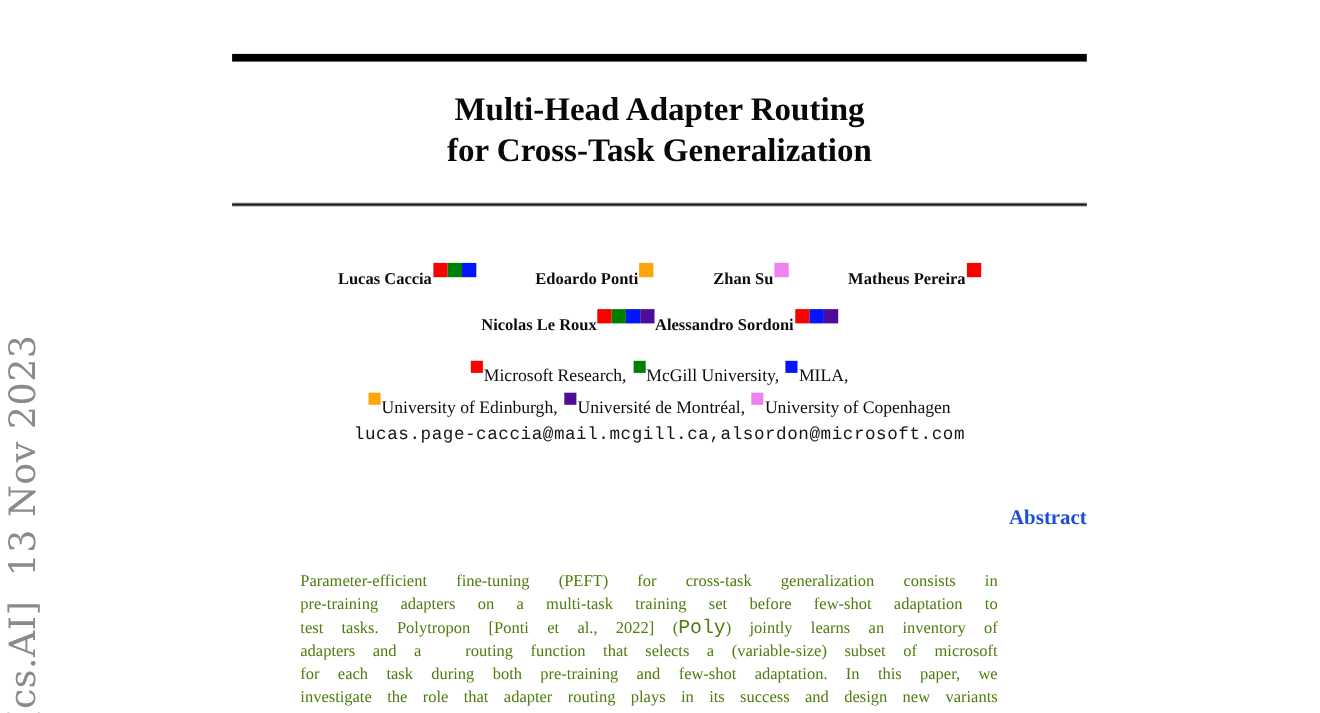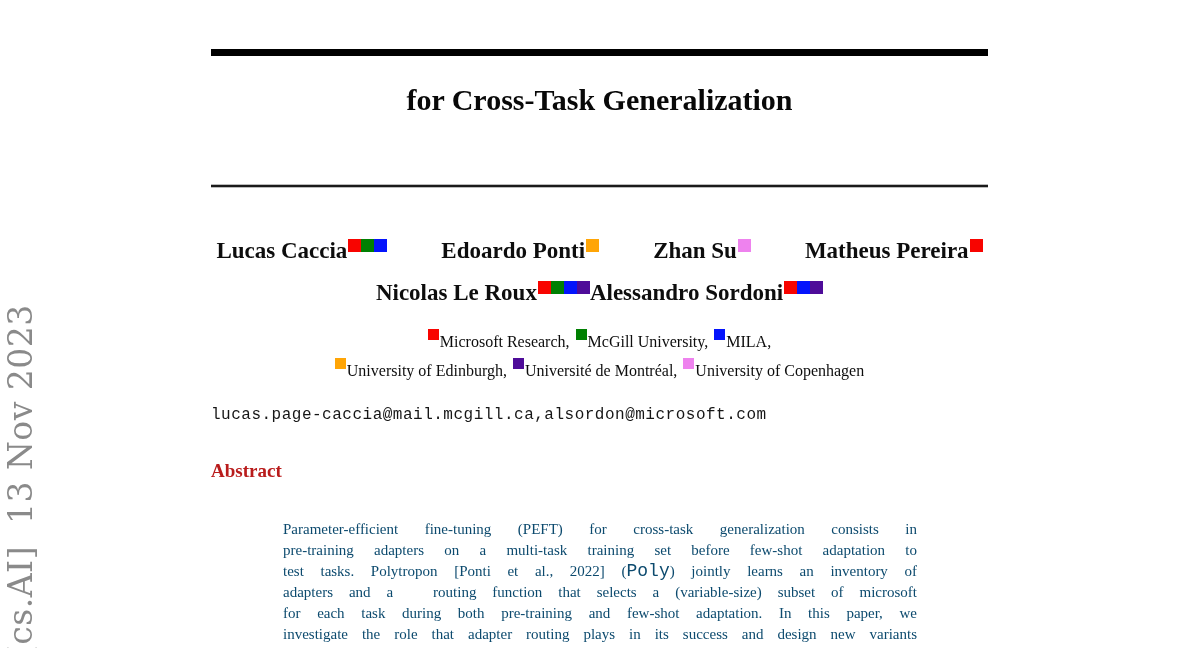--- a/index.html
+++ b/index.html
@@ -16,64 +16,65 @@
   .rule-bottom{position:absolute;left:211px;top:185px;width:777px;height:2px;background:#1a1a1a;box-shadow:0 1px 0 #bbb,0 -1px 0 #bbb;}
 
   .title{
     position:absolute;left:211px;top:81px;width:777px;
     text-align:center;font-weight:bold;font-size:30px;line-height:37px;color:#080808;
   }
 
   .authors-row{
     position:absolute;left:161px;width:877px;
     display:flex;justify-content:center;align-items:center;
-    font-size:23px;line-height:22px;font-weight:bold;
+    font-size:15px;line-height:22px;font-weight:bold;
   }
   #authors-row-1{top:239px;gap:54px;}
   #authors-row-2{top:281px;}
   .author{white-space:nowrap;}
   .sqs{display:inline-flex;vertical-align:6px;margin-left:1px;}
   .sq{display:inline-block;}
   .sq13{width:13px;height:13px;}
   .sq11{width:11px;height:11px;vertical-align:7px;margin-right:1px;}
 
   .affils{
     position:absolute;left:211px;top:327px;width:777px;
     text-align:center;font-size:16px;line-height:29px;font-weight:normal;
   }
   .affil-line{white-space:nowrap;}
   .affil-item{margin:0 3px;white-space:nowrap;}
 
   .email{
-    position:absolute;left:211px;top:386px;width:777px;text-align:left;
-    font-family:"Liberation Mono",monospace;font-size:16px;letter-spacing:.5px;color:#161616;margin-top:20px;
+    position:absolute;left:211px;top:386px;width:777px;text-align:center;
+    font-family:"Liberation Mono",monospace;font-size:16px;letter-spacing:.5px;color:#161616;
   }
 
   .abs-head{
     position:absolute;left:211px;top:460px;width:777px;
-    text-align:left;font-size:19px;font-weight:bold;color:#b91c1c;
+    text-align:right;font-size:19px;font-weight:bold;color:#1d4ed8;
   }
 
   .abstract{
-    position:absolute;left:283px;top:519px;width:634px;
-    font-size:15px;line-height:21px;color:#0c4a6e;
+    position:absolute;left:273px;top:519px;width:634px;
+    font-size:15px;line-height:21px;color:#4d7c0f;
   }
   .abs-line{text-align:justify;text-align-last:justify;}
   .abs-line:last-child{text-align-last:left;}
   .mono{font-family:"Liberation Mono",monospace;font-size:18px;}
   .ital{margin-left:24px;}
 </style>
 </head>
 <body>
 
 <div class="watermark">[cs.AI]  13 Nov 2023</div>
 
 <div class="rule-top"></div>
 
 <div class="title">
+  <div>Multi-Head Adapter Routing</div>
   <div>for Cross-Task Generalization</div>
 </div>
 
 <div class="rule-bottom"></div>
 
 <div class="authors-row" id="authors-row-1">
     <span class="author"><span>Lucas Caccia</span><span class="sqs">
         <span class="sq sq13" style="background: rgb(248, 4, 0);"></span>
         <span class="sq sq13" style="background: rgb(0, 128, 2);"></span>
         <span class="sq sq13" style="background: rgb(4, 20, 252);"></span>

